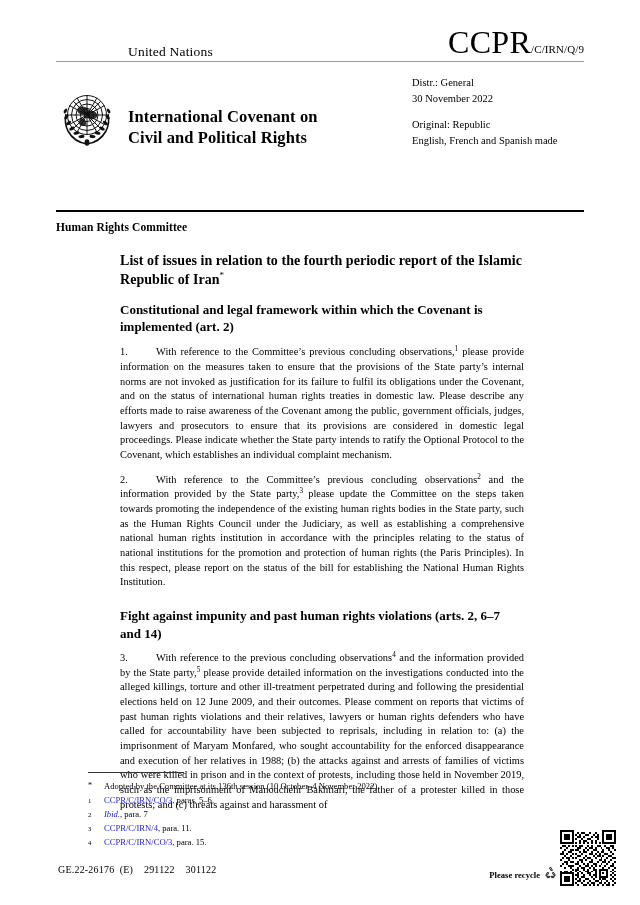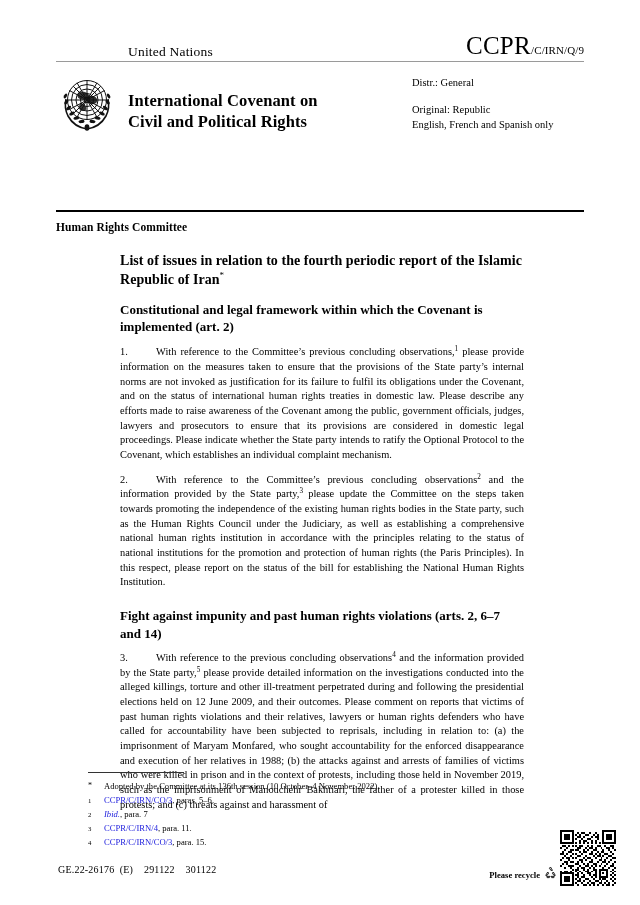--- a/index.html
+++ b/index.html
@@ -41,21 +41,21 @@
   .un-label {
     font-size: 13.5px;
     letter-spacing: .2px;
     line-height: 1;
   }
   .symbol {
     line-height: 1;
     white-space: nowrap;
   }
   .symbol .sym-main {
-    font-size: 25px;
+    font-size: 32px;
     letter-spacing: .3px;
   }
   .symbol .sym-sub {
     font-size: 11px;
     letter-spacing: .1px;
   }
   .rule-thin {
     border-top: 1.3px solid #9a9a9a;
     margin-top: 3px;
     width: 100%;
@@ -274,23 +274,24 @@
         </svg>
       </div>
 
       <div class="cov-title">
         <div>International Covenant on</div>
         <div>Civil and Political Rights</div>
       </div>
 
       <div class="distr">
         <div>Distr.: General</div>
+        <div>30 November 2022</div>
         <div class="gap"></div>
         <div>Original: Republic</div>
-        <div>English, French and Spanish only</div>
+        <div>English, French and Spanish made</div>
       </div>
 
     </div>
   </div>
 
   <div class="rule-heavy"></div>
   <div class="committee">Human Rights Committee</div>
 
   <div class="body-block">
 

